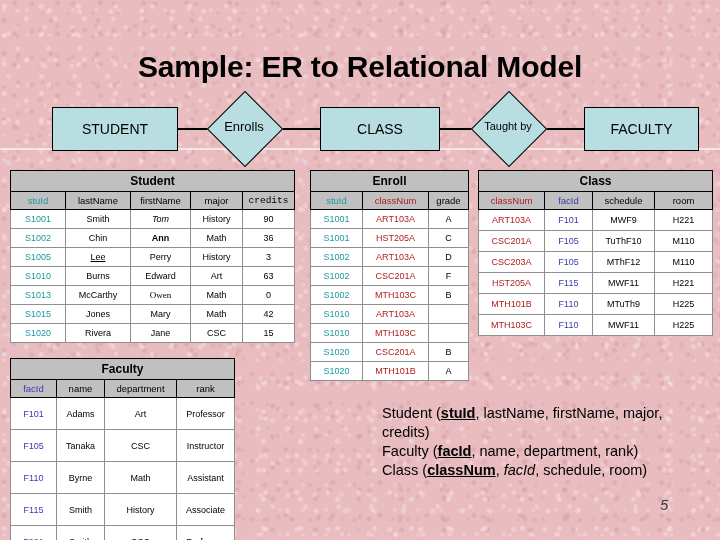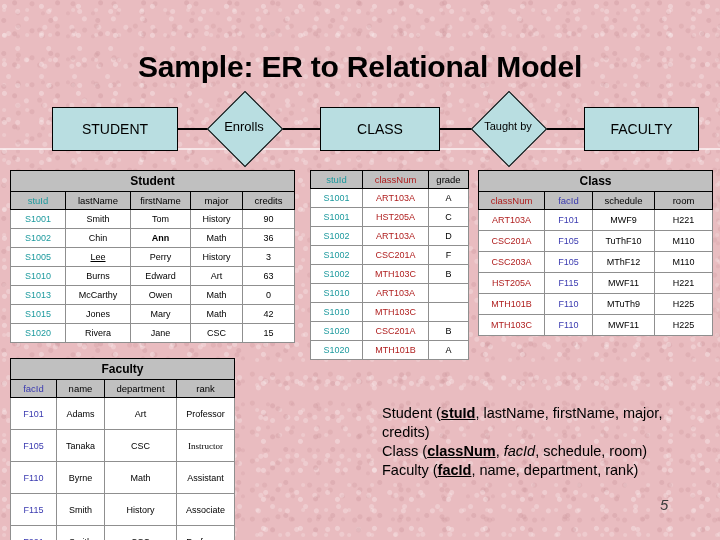--- a/index.html
+++ b/index.html
@@ -141,28 +141,28 @@
       </colgroup>
     <thead>
       <tr>
           <td class="cap" colspan="5">Student</td>
         </tr>
       <tr>
           <td class="hd" style="color: rgb(29, 154, 158);">stuId</td>
           <td class="hd" style="color: rgb(0, 0, 0);">lastName</td>
           <td class="hd" style="color: rgb(0, 0, 0);">firstName</td>
           <td class="hd" style="color: rgb(0, 0, 0);">major</td>
-          <td class="hd" style="color: rgb(0, 0, 0);">credits</td>
+          <td class="hd" style="color: rgb(0, 0, 0); font-family: Liberation Mono, monospace;">credits</td>
         </tr>
     </thead>
     <tbody>
         <tr style="height: 19px;">
           <td style="color: rgb(29, 154, 158);">S1001</td>
           <td style="color: rgb(0, 0, 0);">Smith</td>
-          <td style="color: rgb(0, 0, 0);">Tom</td>
+          <td style="color: rgb(0, 0, 0); font-style: italic;">Tom</td>
           <td style="color: rgb(0, 0, 0);">History</td>
           <td style="color: rgb(0, 0, 0);">90</td>
         </tr>
         <tr style="height: 19px;">
           <td style="color: rgb(29, 154, 158);">S1002</td>
           <td style="color: rgb(0, 0, 0);">Chin</td>
           <td style="color: rgb(0, 0, 0); font-weight: bold;">Ann</td>
           <td style="color: rgb(0, 0, 0);">Math</td>
           <td style="color: rgb(0, 0, 0);">36</td>
         </tr>
@@ -176,21 +176,21 @@
         <tr style="height: 19px;">
           <td style="color: rgb(29, 154, 158);">S1010</td>
           <td style="color: rgb(0, 0, 0);">Burns</td>
           <td style="color: rgb(0, 0, 0);">Edward</td>
           <td style="color: rgb(0, 0, 0);">Art</td>
           <td style="color: rgb(0, 0, 0);">63</td>
         </tr>
         <tr style="height: 19px;">
           <td style="color: rgb(29, 154, 158);">S1013</td>
           <td style="color: rgb(0, 0, 0);">McCarthy</td>
-          <td style="color: rgb(0, 0, 0);">Owen</td>
+          <td style="color: rgb(0, 0, 0); font-family: Liberation Serif, serif;">Owen</td>
           <td style="color: rgb(0, 0, 0);">Math</td>
           <td style="color: rgb(0, 0, 0);">0</td>
         </tr>
         <tr style="height: 19px;">
           <td style="color: rgb(29, 154, 158);">S1015</td>
           <td style="color: rgb(0, 0, 0);">Jones</td>
           <td style="color: rgb(0, 0, 0);">Mary</td>
           <td style="color: rgb(0, 0, 0);">Math</td>
           <td style="color: rgb(0, 0, 0);">42</td>
         </tr>
@@ -204,20 +204,23 @@
       </tbody>
   </table>
 
   <table class="rtable" id="tbl-enroll" style="left:310px;top:170px;width:158px;">
     <colgroup>
         <col style="width:52px">
         <col style="width:66px">
         <col style="width:40px">
       </colgroup>
     <thead>
+      <tr>
+          <td class="cap" colspan="3">Enroll</td>
+        </tr>
       <tr>
           <td class="hd" style="color: rgb(29, 154, 158);">stuId</td>
           <td class="hd" style="color: rgb(176, 32, 32);">classNum</td>
           <td class="hd" style="color: rgb(0, 0, 0);">grade</td>
         </tr>
     </thead>
     <tbody>
         <tr style="height: 19px;">
           <td style="color: rgb(29, 154, 158);">S1001</td>
           <td style="color: rgb(176, 32, 32);">ART103A</td>
@@ -346,21 +349,21 @@
         <tr style="height: 32px;">
           <td style="color: rgb(58, 58, 176);">F101</td>
           <td style="color: rgb(0, 0, 0);">Adams</td>
           <td style="color: rgb(0, 0, 0);">Art</td>
           <td style="color: rgb(0, 0, 0);">Professor</td>
         </tr>
         <tr style="height: 32px;">
           <td style="color: rgb(58, 58, 176);">F105</td>
           <td style="color: rgb(0, 0, 0);">Tanaka</td>
           <td style="color: rgb(0, 0, 0);">CSC</td>
-          <td style="color: rgb(0, 0, 0); font-family: Liberation Serif, serif;">Instructor</td>
+          <td style="color: rgb(0, 0, 0);">Instructor</td>
         </tr>
         <tr style="height: 32px;">
           <td style="color: rgb(58, 58, 176);">F110</td>
           <td style="color: rgb(0, 0, 0);">Byrne</td>
           <td style="color: rgb(0, 0, 0);">Math</td>
           <td style="color: rgb(0, 0, 0);">Assistant</td>
         </tr>
         <tr style="height: 32px;">
           <td style="color: rgb(58, 58, 176);">F115</td>
           <td style="color: rgb(0, 0, 0);">Smith</td>
@@ -371,19 +374,19 @@
           <td style="color: rgb(58, 58, 176);">F221</td>
           <td style="color: rgb(0, 0, 0);">Smith</td>
           <td style="color: rgb(0, 0, 0);">CSC</td>
           <td style="color: rgb(0, 0, 0);">Professor</td>
         </tr>
       </tbody>
   </table>
 
   <div id="schema">
       <div><span>Student (</span><u>stuId</u><span>, lastName, firstName, major, credits)</span></div>
+      <div><span>Faculty (</span><u>facId</u><span>, name, department, rank)</span></div>
       <div><span>Class (</span><u>classNum</u><span>, </span><i>facId</i><span>, schedule, room)</span></div>
-      <div><span>Faculty (</span><u>facId</u><span>, name, department, rank)</span></div>
     </div>
 
   <div id="pageno">5</div>
 
 </div>
 
 </body></html>

